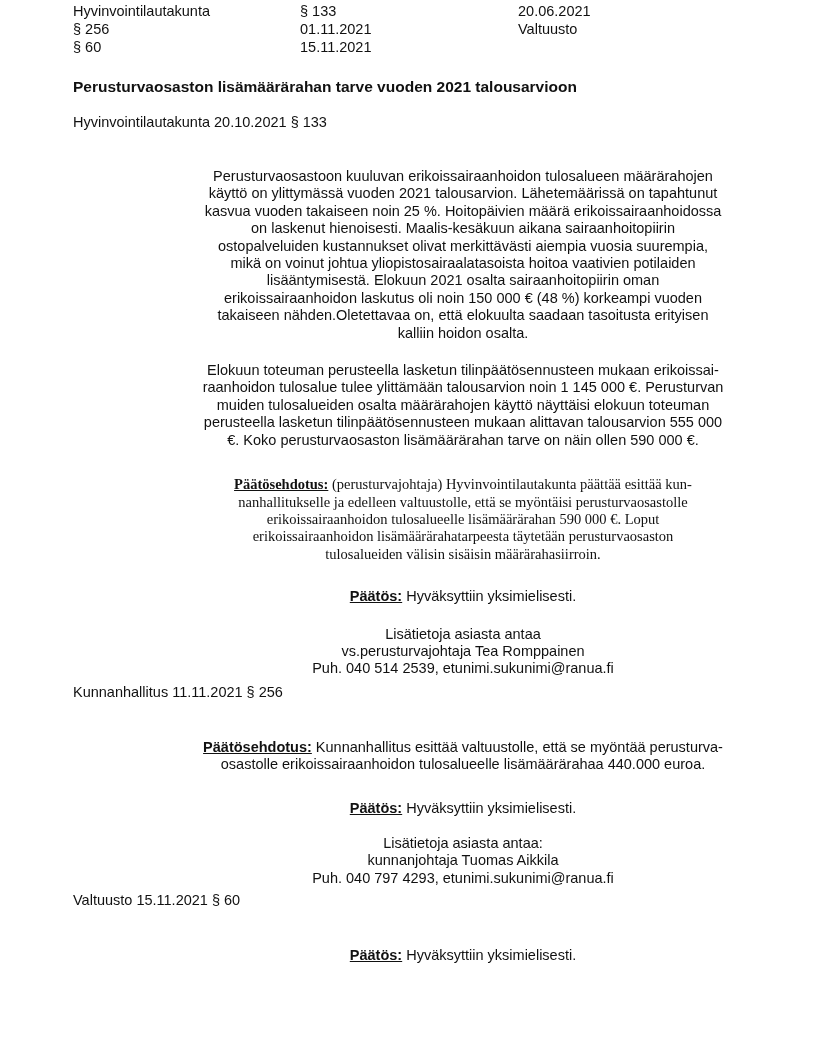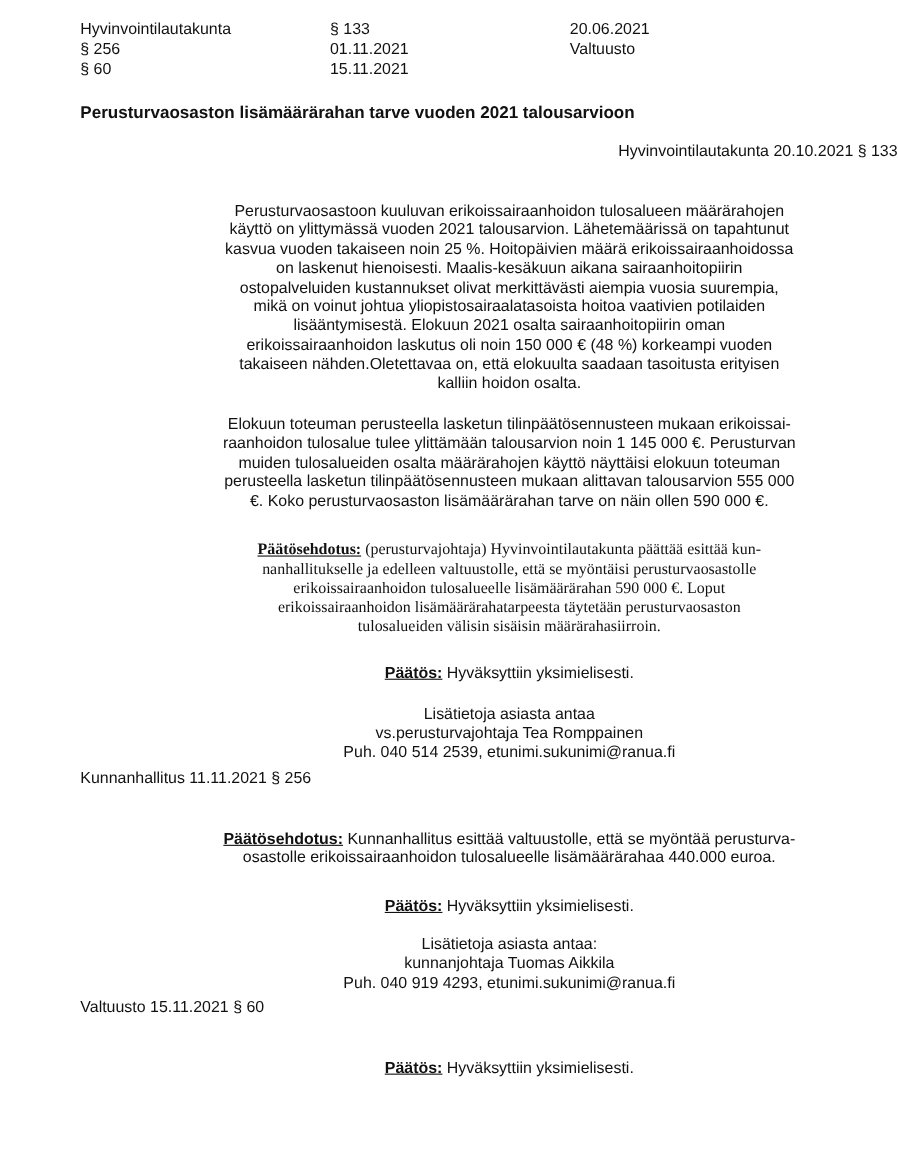--- a/index.html
+++ b/index.html
@@ -6,21 +6,21 @@
   html, body { background: #ffffff; }
   .page {
     position: relative;
     width: 816px;
     height: 1056px;
     background: #ffffff;
     color: #111111;
     font-family: "Liberation Sans", "DejaVu Sans", sans-serif;
     font-size: 14.5px;
     line-height: 17.4px;
-    padding-top: 18px;
+    padding-top: 2px;
     overflow: hidden;
   }
   [data-bind] { white-space: pre-line; }
   .header-table {
     display: grid;
     grid-template-columns: 227px 218px 1fr;
     margin-left: 73px;
     line-height: 18px;
   }
   .doc-title {
@@ -32,21 +32,21 @@
   }
   .case-number {
     margin-left: 73px;
     margin-top: 22px;
     line-height: 18px;
   }
   .section-heading {
     margin-left: 73px;
     line-height: 18px;
   }
-  .heading-1 { margin-top: 17px; text-align: right; }
+  .heading-1 { margin-top: 17px; }
   .heading-2 { margin-top: 5px; }
   .heading-3 { margin-top: 4px; }
   .para {
     margin-left: 163px;
     width: 600px;
     text-align: center;
   }
   .para-first { margin-top: 37px; }
   .mt20 { margin-top: 20px; }
   .mt27 { margin-top: 27px; font-family: Liberation Serif, serif; }
@@ -106,21 +106,21 @@
 Puh. 040 514 2539, etunimi.sukunimi@ranua.fi</p>
   </div>
 
   <div>
     <div class="section-heading heading-2" data-bind="document.section2.heading">Kunnanhallitus 11.11.2021 § 256</div>
     <p class="para mt38"><span class="label-bu" data-bind="document.section2.proposal_label">Päätösehdotus:</span><span data-bind="document.section2.proposal_text"> Kunnanhallitus esittää valtuustolle, että se myöntää perusturva-
 osastolle erikoissairaanhoidon tulosalueelle lisämäärärahaa 440.000 euroa.</span></p>
     <p class="para mt26"><span class="label-bu" data-bind="document.section2.decision_label">Päätös:</span><span data-bind="document.section2.decision_text"> Hyväksyttiin yksimielisesti.</span></p>
     <p class="para mt18" data-bind="document.section2.contact">Lisätietoja asiasta antaa:
 kunnanjohtaja Tuomas Aikkila
-Puh. 040 919 4293, etunimi.sukunimi@ranua.fi</p>
+Puh. 040 797 4293, etunimi.sukunimi@ranua.fi</p>
   </div>
 
   <div>
     <div class="section-heading heading-3" data-bind="document.section3.heading">Valtuusto 15.11.2021 § 60</div>
     <p class="para mt38"><span class="label-bu" data-bind="document.section3.decision_label">Päätös:</span><span data-bind="document.section3.decision_text"> Hyväksyttiin yksimielisesti.</span></p>
   </div>
 
 </div>
 
 </body></html>

